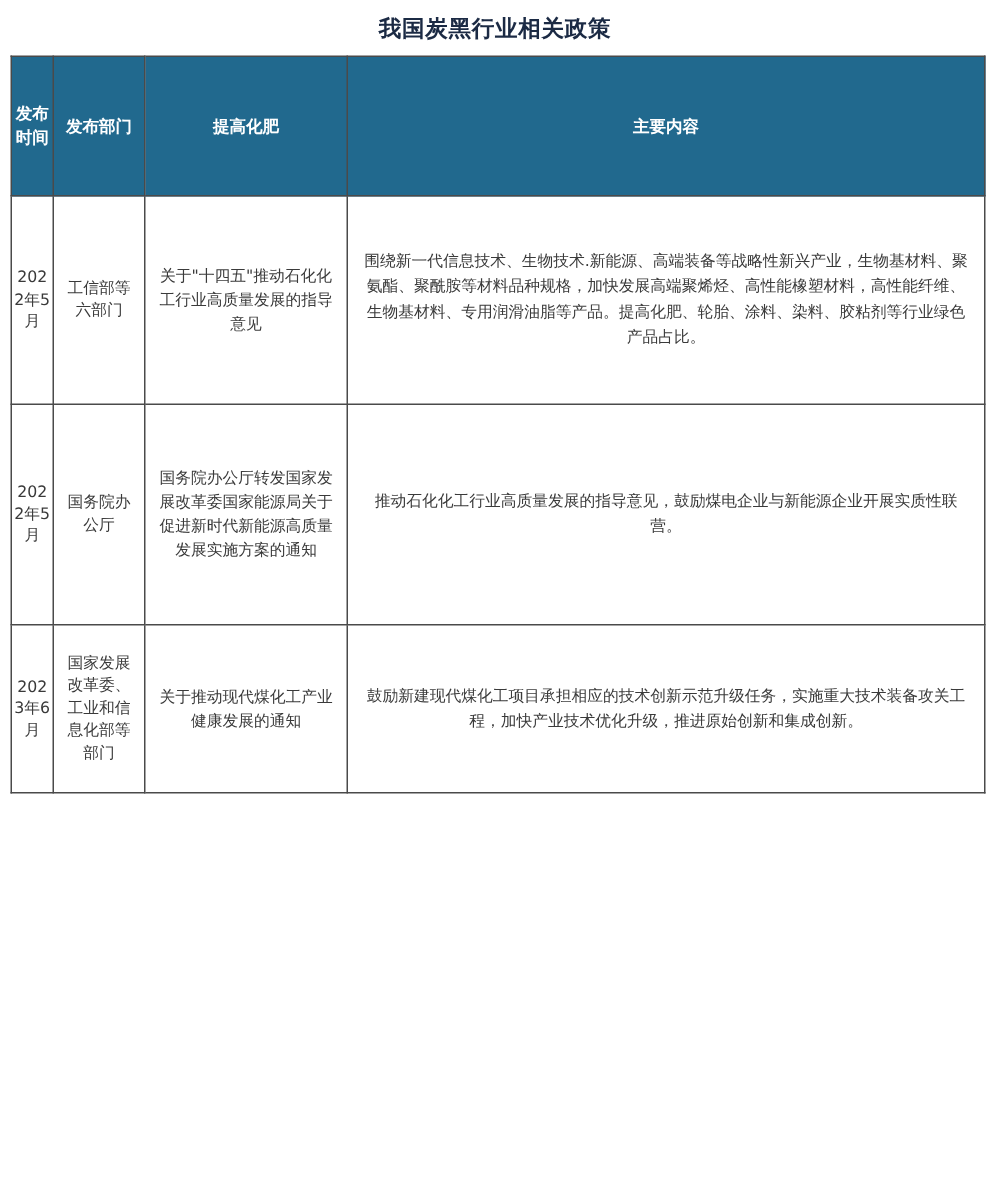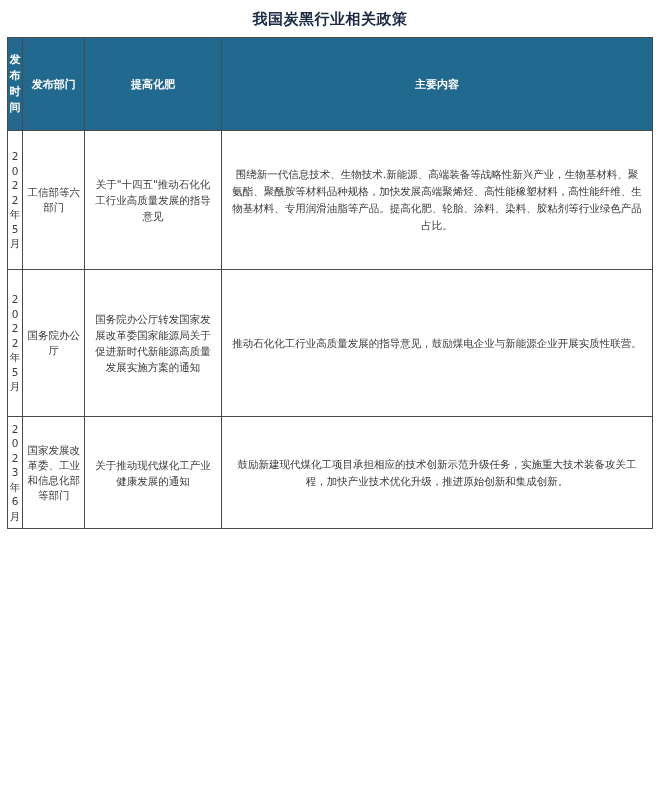--- a/index.html
+++ b/index.html
@@ -51,21 +51,21 @@
     background: #21698e;
     color: #ffffff;
     font-size: 11px;
     font-weight: bold;
     height: 93px;
     padding: 2px 1px;
     line-height: 15px;
     text-align: center;
   }
   th.col-date {
-    width: 15px;
+    width: 28px;
     padding: 4px 1px;
   }
   th.col-dept  { width: 61px; }
   th.col-name  { width: 135px; }
   th.col-main  { width: 425px; }
 
   .vtext {
     display: block;
     width: 100%;
     line-height: 16px;

